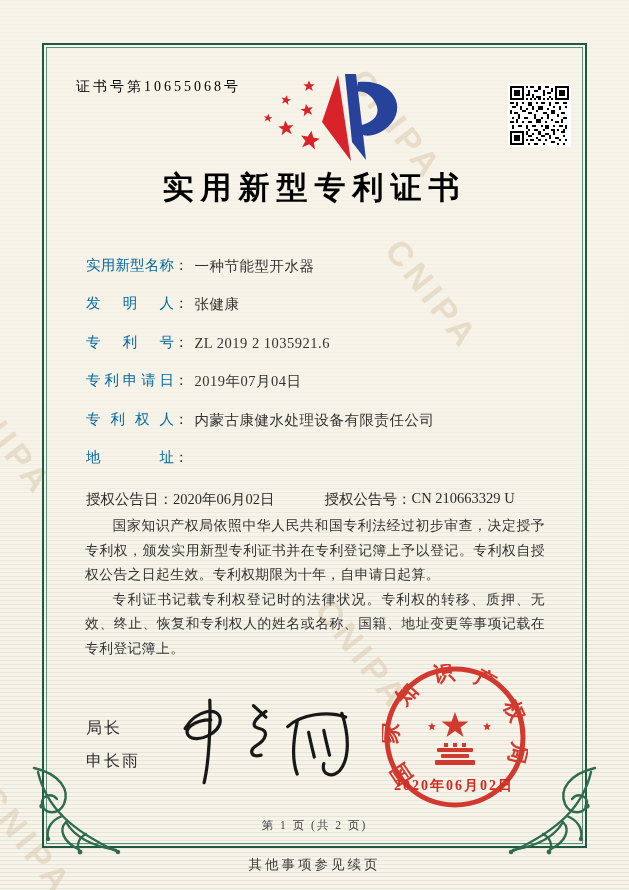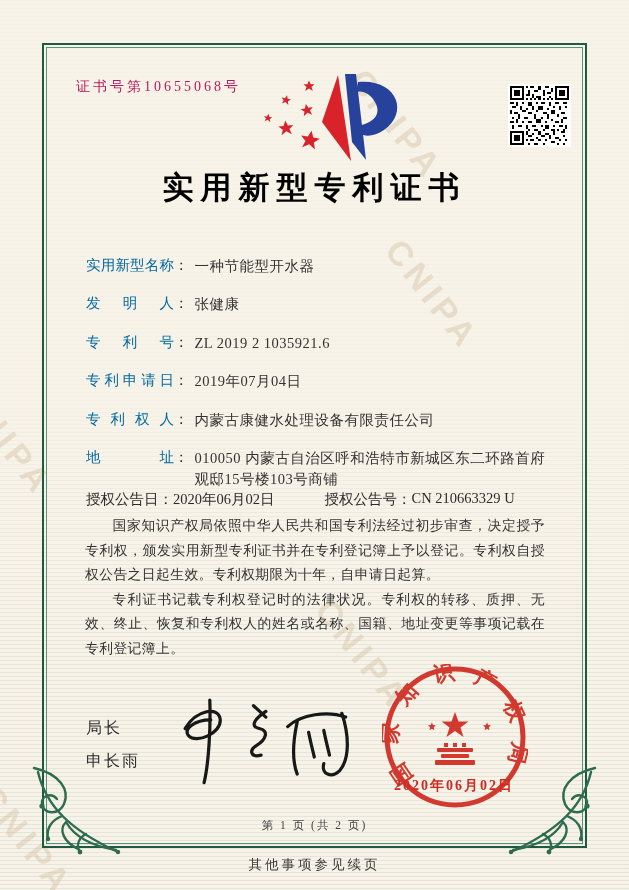--- a/index.html
+++ b/index.html
@@ -37,21 +37,21 @@
   .frame{
     position:absolute;left:42px;top:43px;width:545px;height:805px;
     border:2px solid #1e5a41;box-sizing:border-box;
   }
   .frame-inner{
     position:absolute;inset:2px;border:1px solid #5b907a;
   }
 
   .cert-no{
     position:absolute;left:76px;top:78px;
-    font-size:14px;letter-spacing:3px;color:#be185d;text-align:right;
+    font-size:14px;letter-spacing:3px;color:#000000;text-align:right;
   }
 
   .logo{position:absolute;left:252px;top:70px;width:172px;height:96px;}
   .qr{position:absolute;left:508px;top:84px;width:63px;height:63px;background:#fff;padding:2px;box-sizing:border-box;}
   .qr svg{display:block;width:100%;height:100%;}
 
   .title{
     position:absolute;left:0;right:0;top:167px;
     text-align:center;font-size:31px;font-weight:bold;
     letter-spacing:7px;color:#000000;
@@ -312,21 +312,20 @@
       <span class="val">2019年07月04日</span>
     </div>
     <div class="field f4">
       <span class="lbl">专利权人</span>
         <span class="colon">：</span>
       <span class="val">内蒙古康健水处理设备有限责任公司</span>
     </div>
     <div class="field f5">
       <span class="lbl">地址</span>
         <span class="colon">：</span>
-      <span class="val">010050 内蒙古自治区呼和浩特市新城区东二环路首府观邸15号楼103号商铺</span>
     </div>
     <div class="grant-row">
       <div class="pair">
         <span class="lbl">授权公告日</span>
           <span class="colon">：</span>
         <span class="val">2020年06月02日</span>
       </div>
       <div class="pair pair2">
         <span class="lbl">授权公告号</span>
           <span class="colon">：</span>

